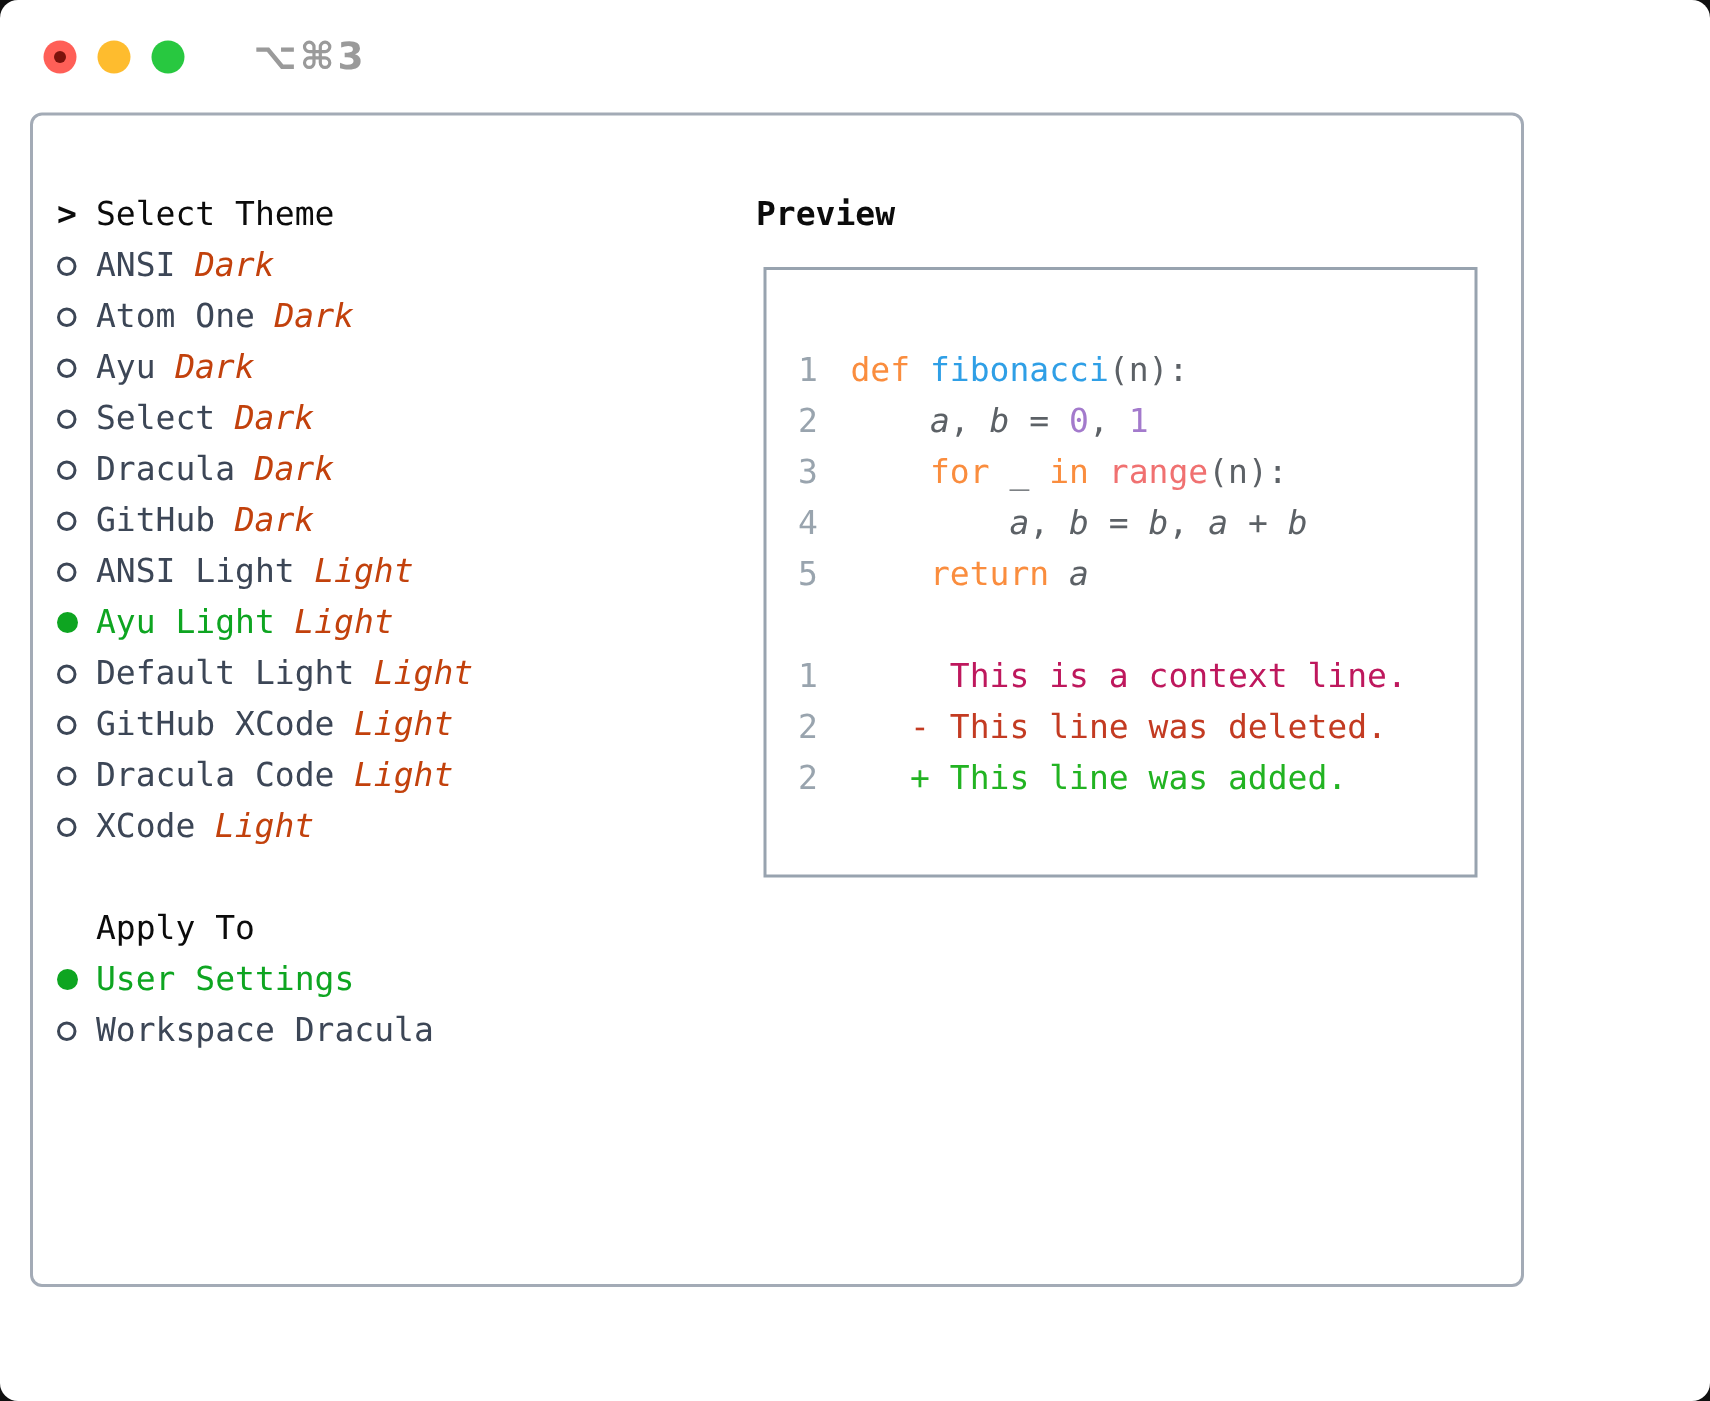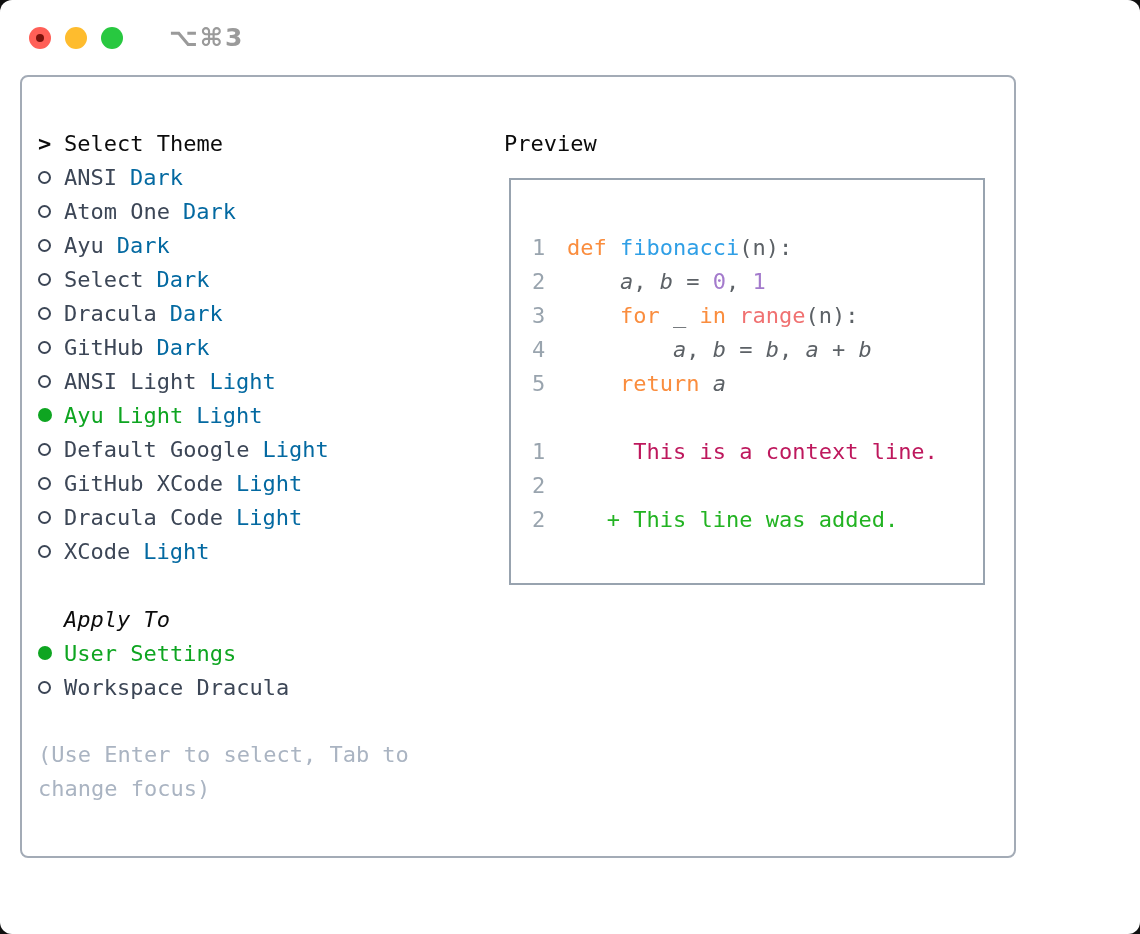--- a/index.html
+++ b/index.html
@@ -70,37 +70,37 @@
     border: 2px solid #3c4656;
     border-radius: 50%;
   }
   .circ.sel {
     width: 14px; height: 14px;
     border: none;
     background: var(--accent-green);
   }
   .cursor { width: 26px; flex: none; color: #0b0b0b; font-weight: 700; }
   .header-text { font-weight: 400; color: #0b0b0b; }
-  .apply-header-text { color: #0b0b0b; font-style: italic; }
-  .vr { color: #0369a1; margin-left: 13px; }
+  .apply-header-text { color: #0b0b0b; }
+  .vr { color: #c2410c; margin-left: 13px; font-style: italic; }
   .row.selected .nm { color: var(--accent-green); }
   .spacer { height: 34px; }
   .hint {
     width: 420px;
     font-size: 22px;
     line-height: 34px;
     color: #aab4c2;
   }
   
   .preview-label {
     height: 34px;
     display: flex;
     align-items: center;
     font-size: 22px;
-    font-weight: 400;
+    font-weight: 700;
     color: #0b0b0b;
     margin-left: 2px;
   }
   .preview-box {
     box-sizing: border-box;
     margin-top: 18px;
     margin-left: 7px;
     width: 476px; height: 407px;
     border: 2px solid #98a3af;
     background: #ffffff;
@@ -146,41 +146,40 @@
 
       <div id="theme-items">
           <div class="row item"><span class="bullet"><span class="circ"></span></span><span class="nm">ANSI</span><span class="vr">Dark</span></div>
           <div class="row item"><span class="bullet"><span class="circ"></span></span><span class="nm">Atom One</span><span class="vr">Dark</span></div>
           <div class="row item"><span class="bullet"><span class="circ"></span></span><span class="nm">Ayu</span><span class="vr">Dark</span></div>
           <div class="row item"><span class="bullet"><span class="circ"></span></span><span class="nm">Select</span><span class="vr">Dark</span></div>
           <div class="row item"><span class="bullet"><span class="circ"></span></span><span class="nm">Dracula</span><span class="vr">Dark</span></div>
           <div class="row item"><span class="bullet"><span class="circ"></span></span><span class="nm">GitHub</span><span class="vr">Dark</span></div>
           <div class="row item"><span class="bullet"><span class="circ"></span></span><span class="nm">ANSI Light</span><span class="vr">Light</span></div>
           <div class="row item selected"><span class="bullet"><span class="circ sel"></span></span><span class="nm">Ayu Light</span><span class="vr">Light</span></div>
-          <div class="row item"><span class="bullet"><span class="circ"></span></span><span class="nm">Default Google</span><span class="vr">Light</span></div>
+          <div class="row item"><span class="bullet"><span class="circ"></span></span><span class="nm">Default Light</span><span class="vr">Light</span></div>
           <div class="row item"><span class="bullet"><span class="circ"></span></span><span class="nm">GitHub XCode</span><span class="vr">Light</span></div>
           <div class="row item"><span class="bullet"><span class="circ"></span></span><span class="nm">Dracula Code</span><span class="vr">Light</span></div>
           <div class="row item"><span class="bullet"><span class="circ"></span></span><span class="nm">XCode</span><span class="vr">Light</span></div>
         </div>
 
       <div class="spacer"></div>
 
       <div class="row">
         <span class="bullet"></span>
         <span class="apply-header-text">Apply To</span>
       </div>
 
       <div id="apply-items">
           <div class="row item selected"><span class="bullet"><span class="circ sel"></span></span><span class="nm">User Settings</span></div>
           <div class="row item"><span class="bullet"><span class="circ"></span></span><span class="nm">Workspace Dracula</span></div>
         </div>
 
       <div class="spacer"></div>
 
-      <div class="hint">(Use Enter to select, Tab to change focus)</div>
     </div>
 
     <div class="right-pane">
       <div class="preview-label">Preview</div>
       <div class="preview-box">
         <div id="code-lines">
             <div class="pline">
               <span class="lnum">1</span>
               <span class="code"><span class="tk-kw">def</span><span class="tk-pl"> </span><span class="tk-fn">fibonacci</span><span class="tk-pl">(n):</span></span>
             </div>
@@ -202,20 +201,21 @@
             </div>
           </div>
         <div class="spacer"></div>
         <div id="diff-lines">
             <div class="pline">
               <span class="lnum">1</span>
               <span class="dtext context">     This is a context line.</span>
             </div>
             <div class="pline">
               <span class="lnum">2</span>
+              <span class="dtext deleted">   - This line was deleted.</span>
             </div>
             <div class="pline">
               <span class="lnum">2</span>
               <span class="dtext added">   + This line was added.</span>
             </div>
           </div>
       </div>
     </div>
 
   </div>

